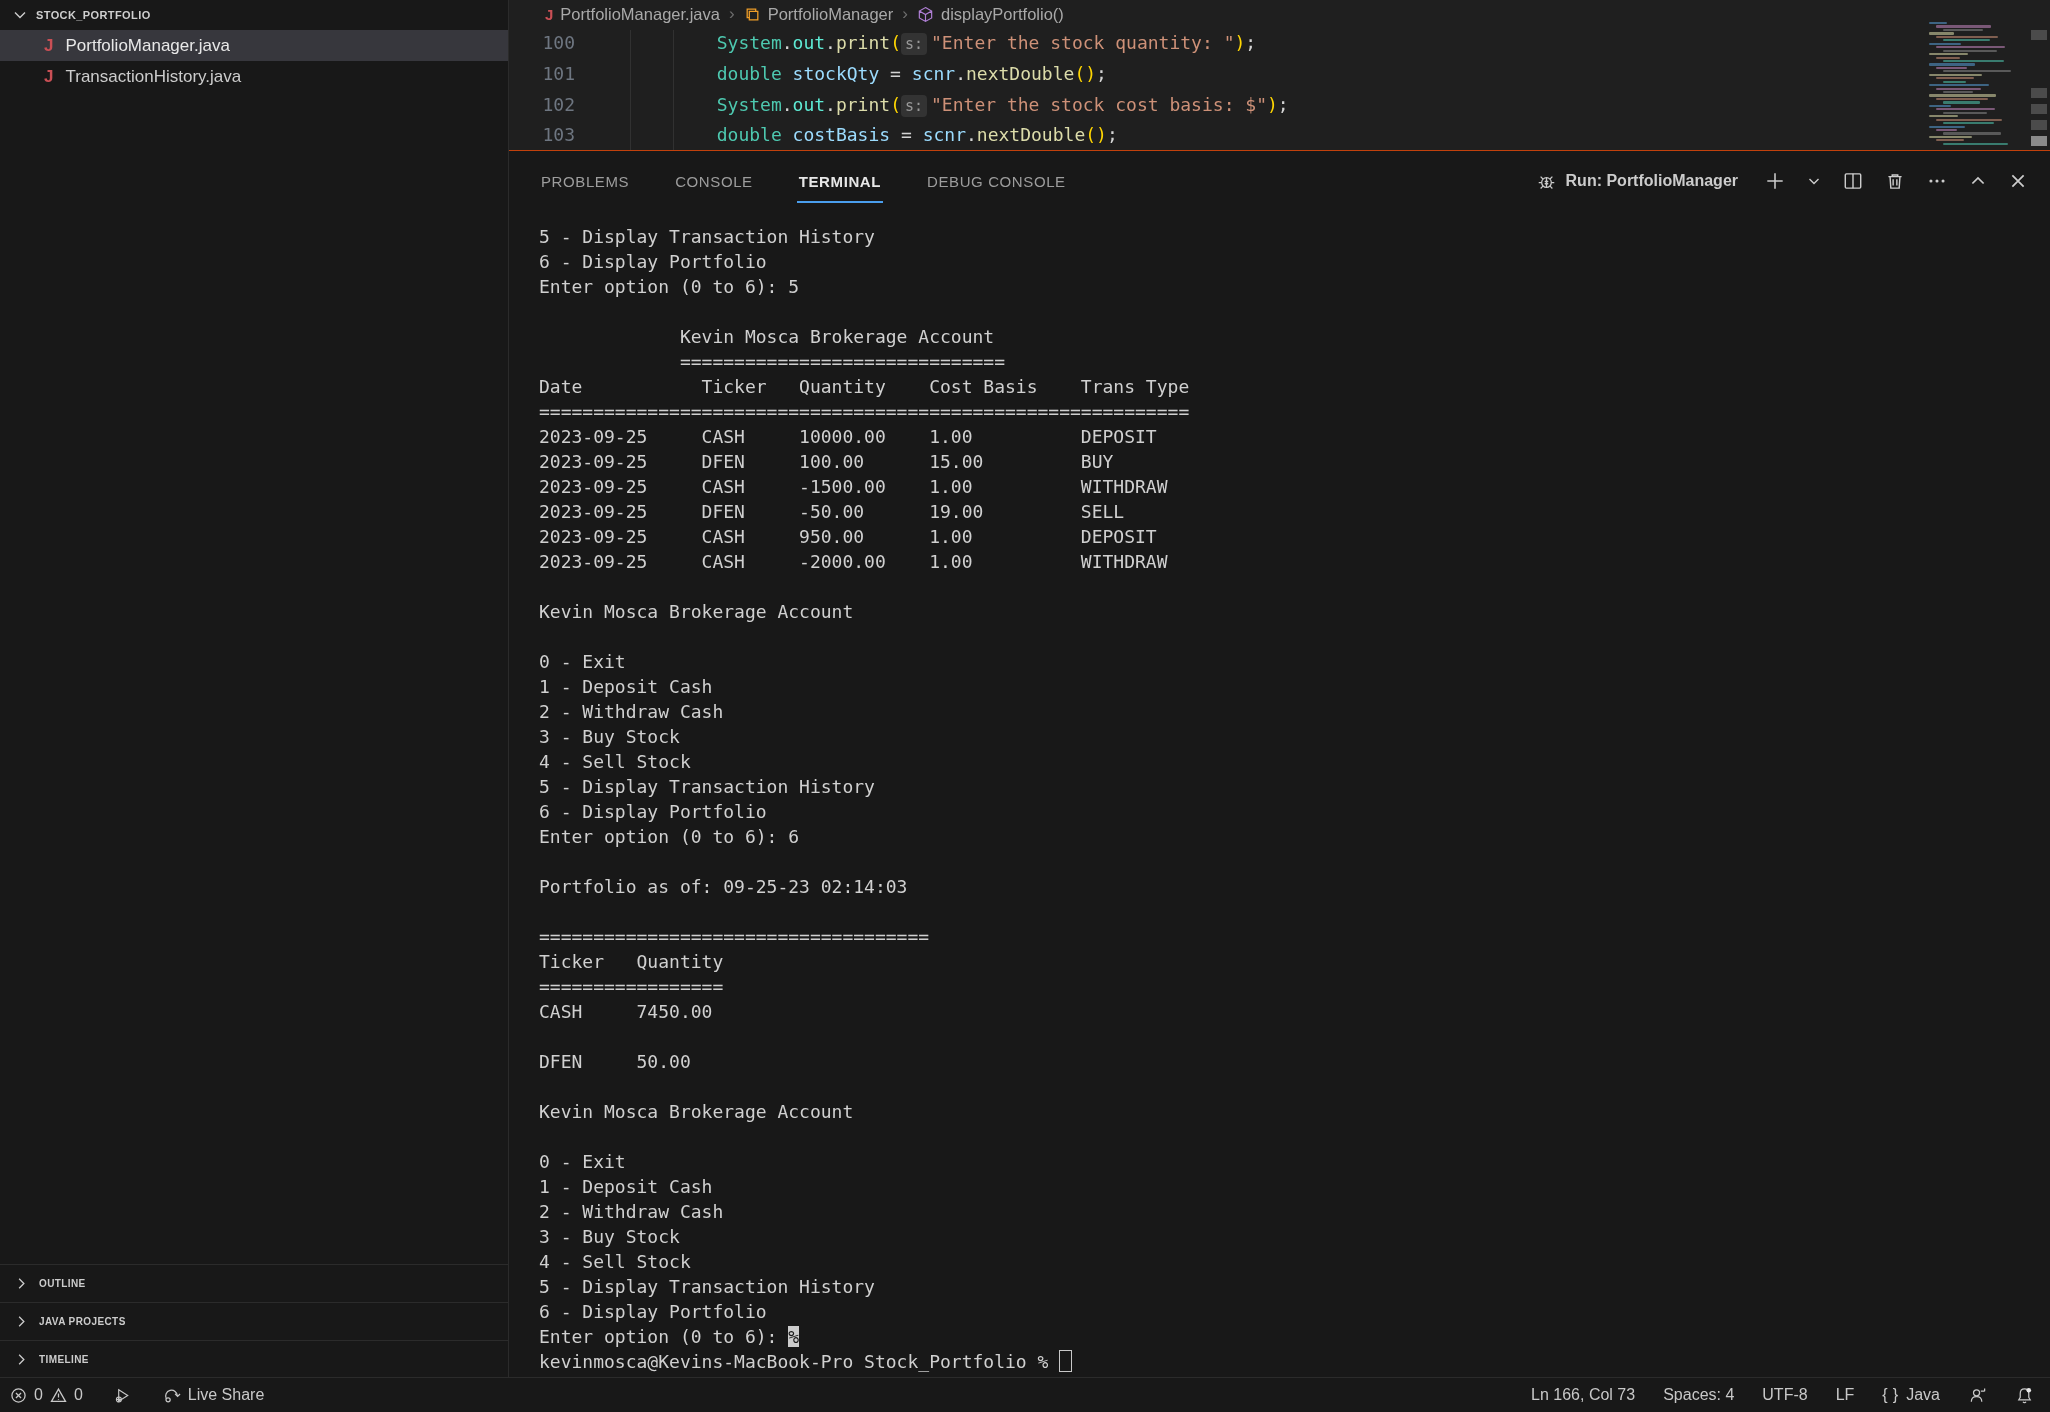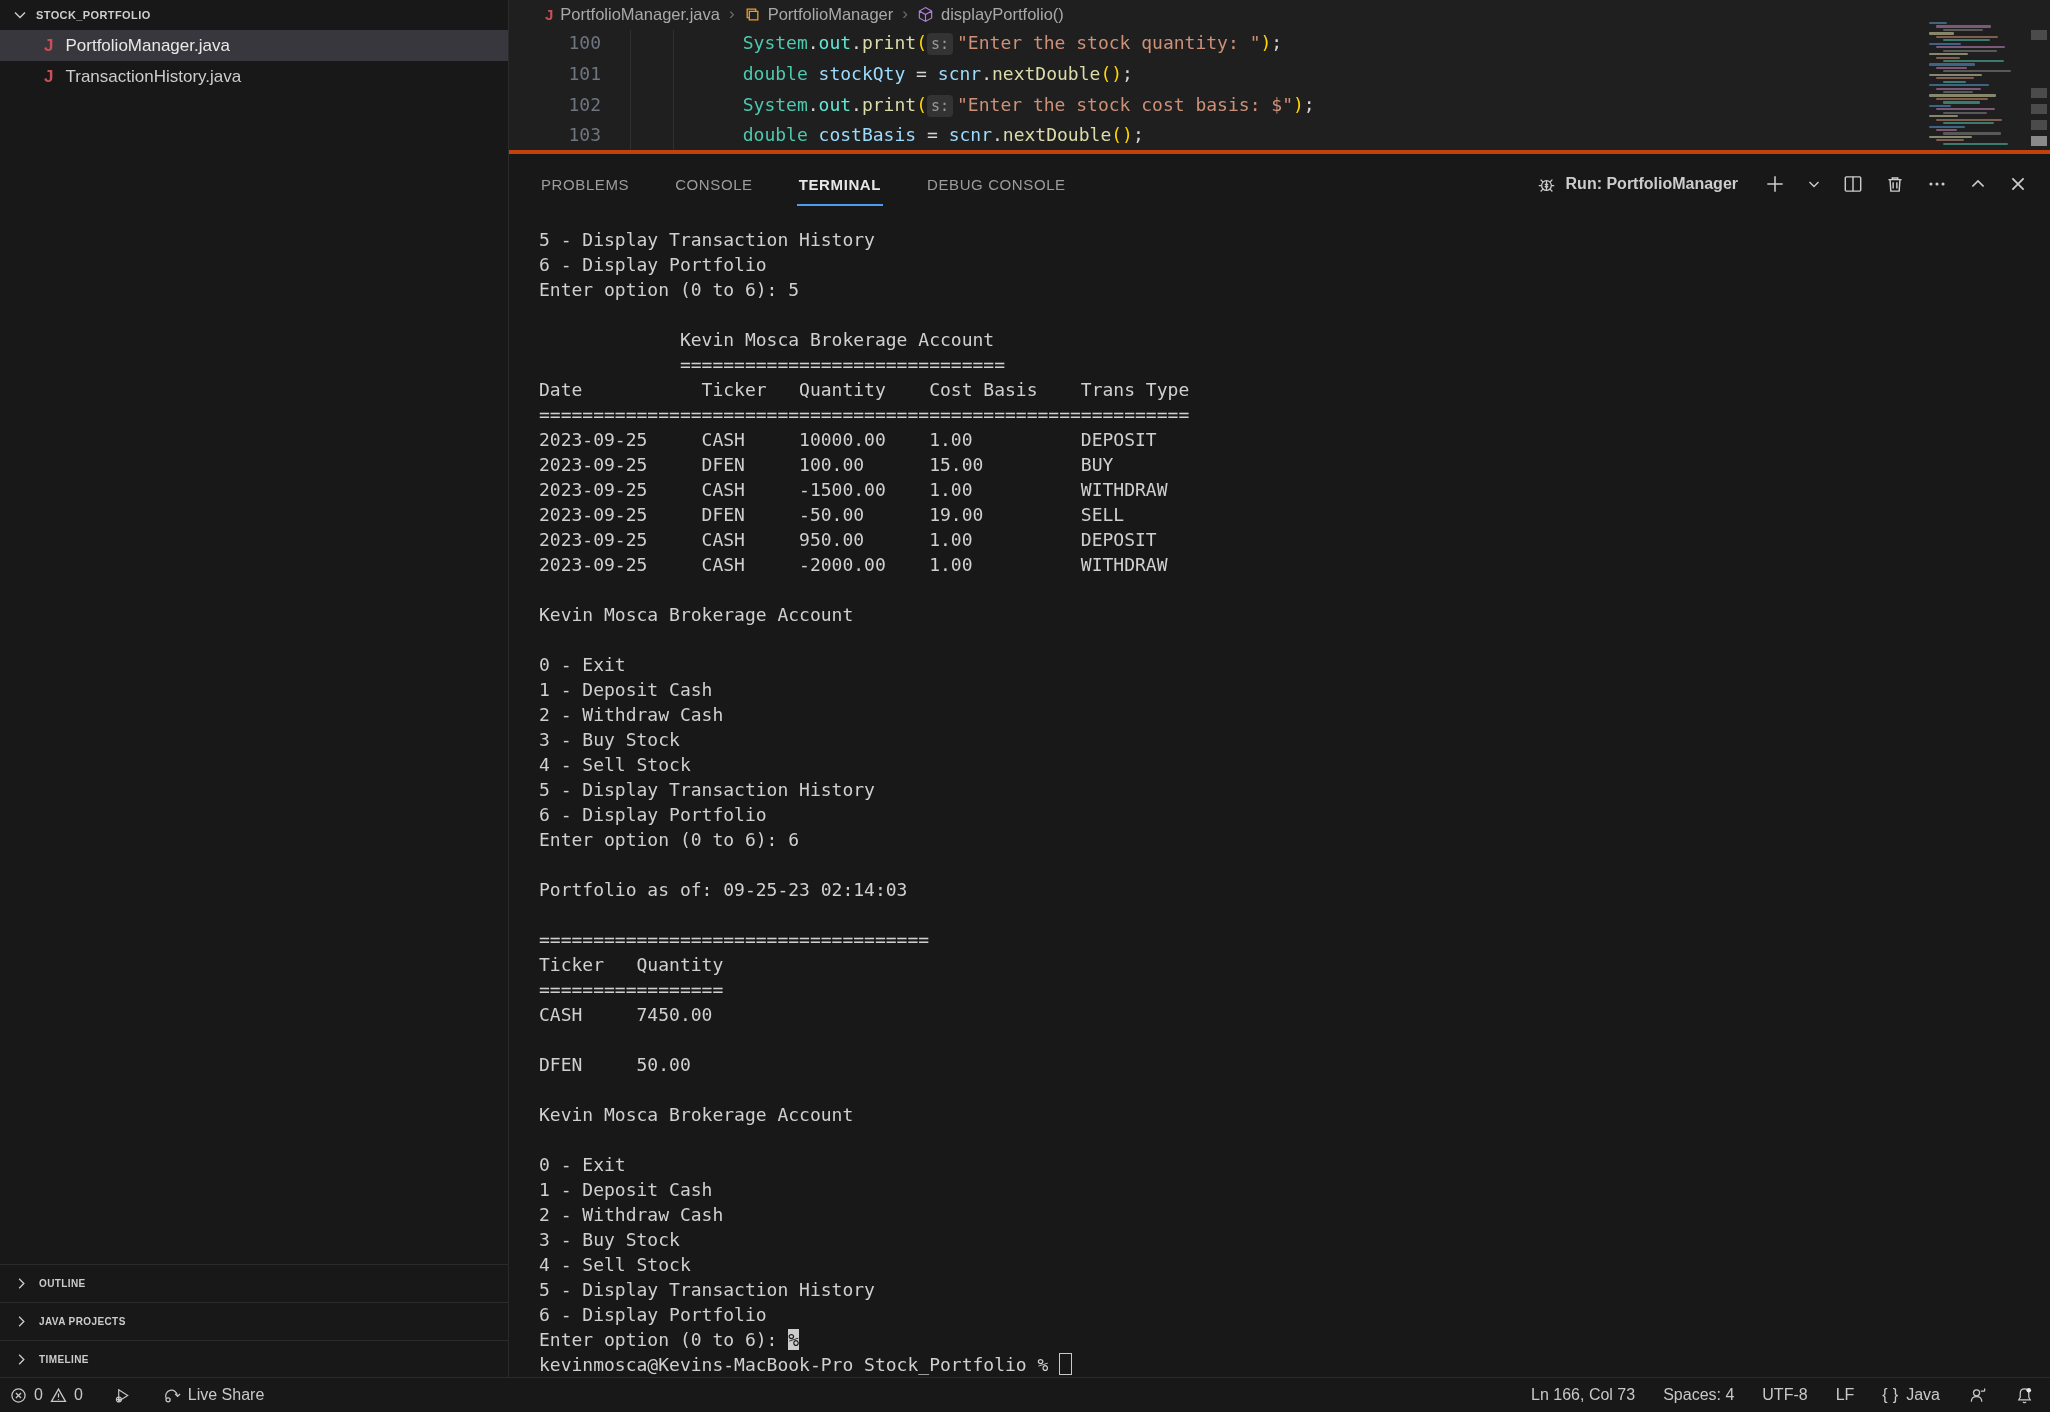--- a/index.html
+++ b/index.html
@@ -18,33 +18,33 @@
   .side-section{display:flex;align-items:center;height:37px;padding-left:14px;gap:10px;border-top:1px solid #2b2b2b;}
   .side-section .slbl{font-weight:bold;font-size:10px;letter-spacing:.4px;color:#cccccc;}
   .chev{display:inline-block;}
   
   .editor{position:absolute;left:509px;top:0;width:1541px;height:150px;background:#1f1f1f;}
   .breadcrumb{display:flex;align-items:center;height:28px;padding-left:36px;gap:9px;font-size:16.5px;color:#a9a9a9;}
   .bc-sep{color:#6e6e6e;font-size:17px;}
   .bc-item{display:flex;align-items:center;gap:7px;}
   .jmini{color:#c94f55;font-weight:bold;font-size:15px;}
   #code-lines{position:absolute;left:0;top:28px;width:100%;}
-  .code-line{display:flex;height:30.8px;line-height:30.8px;font-family:"DejaVu Sans Mono",monospace;font-size:18px;white-space:pre;padding-left:26px;}
+  .code-line{display:flex;height:30.8px;line-height:30.8px;font-family:"DejaVu Sans Mono",monospace;font-size:18px;white-space:pre;}
   .lnum{width:58px;margin-left:8px;text-align:right;color:#6e7681;flex:none;}
   .ltext{margin-left:55px;}
   .tk-cls,.tk-kw{color:#4ec9b0;} .tk-field{color:#5eead4;} .tk-fn{color:#dcdcaa;}
   .tk-str{color:#ce9178;} .tk-var{color:#9cdcfe;} .tk-plain{color:#d4d4d4;} .tk-brk{color:#ffd602;}
   .tk-hint{background:#333333;color:#999999;border-radius:4px;font-size:15px;padding:2px 4px;margin-right:4px;}
   .iguide{position:absolute;top:30px;height:120px;width:1px;background:#313131;}
   .minimap{position:absolute;left:1416px;top:22px;width:95px;height:126px;}
   .mrow{position:absolute;height:2.2px;border-radius:1px;}
   .scrollmarks{position:absolute;left:1519px;top:0;width:22px;height:150px;}
   .smark{position:absolute;background:#4b4b4b;width:16px;height:10px;left:3px;}
   
-  .panel{position:absolute;left:509px;top:150px;width:1541px;height:1228px;background:#181818;border-top:4px solid #c2410c;}
+  .panel{position:absolute;left:509px;top:150px;width:1541px;height:1228px;background:#181818;border-top:1px solid #c2410c;}
   .panel-header{position:relative;height:60px;display:flex;align-items:center;}
   .tabs{display:flex;margin-left:30px;gap:42px;}
   .tab{position:relative;font-size:15px;letter-spacing:.6px;color:#9d9d9d;padding:6px 2px;cursor:pointer;}
   .tab.active{color:#e7e7e7;font-weight:bold;}
   .tab.active::after{content:"";position:absolute;left:0;right:0;bottom:-7px;height:2px;background:#4a9eed;}
   .panel-actions{position:absolute;right:22px;top:0;height:60px;display:flex;align-items:center;gap:20px;font-weight:bold;}
   .run-label{display:flex;align-items:center;gap:9px;font-size:16px;color:#cccccc;margin-right:6px;}
   .pa-icon{display:flex;align-items:center;cursor:pointer;}
   
   #terminal{position:absolute;left:30px;top:73px;font-family:"DejaVu Sans Mono",monospace;

